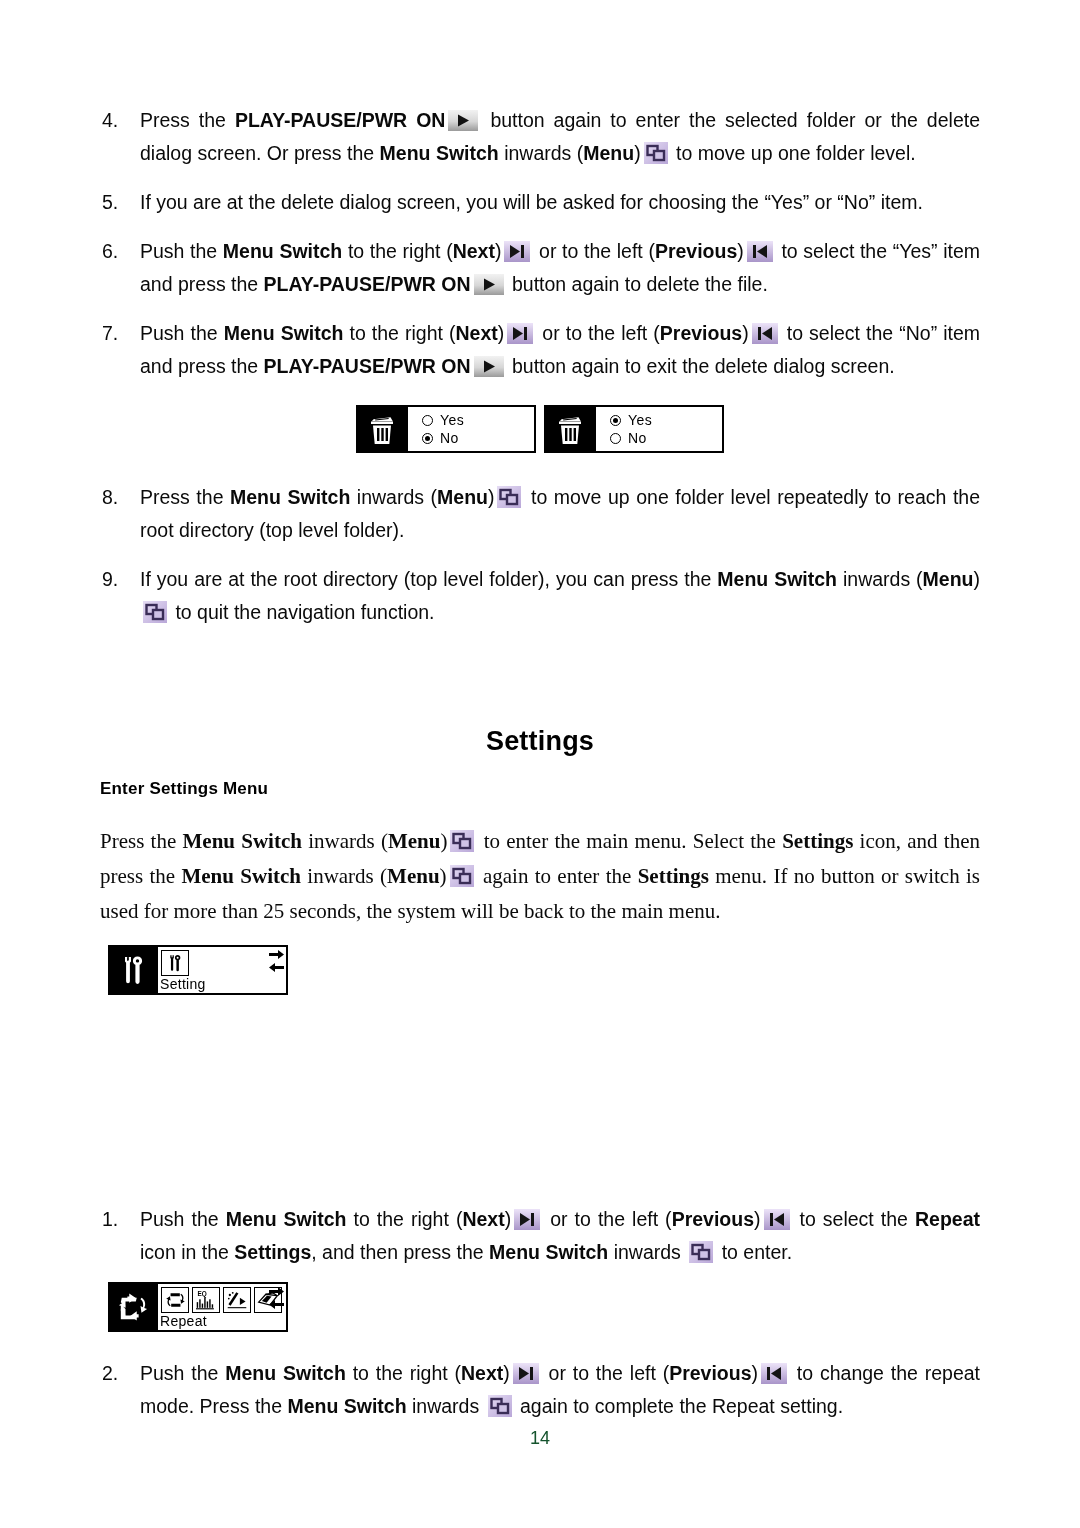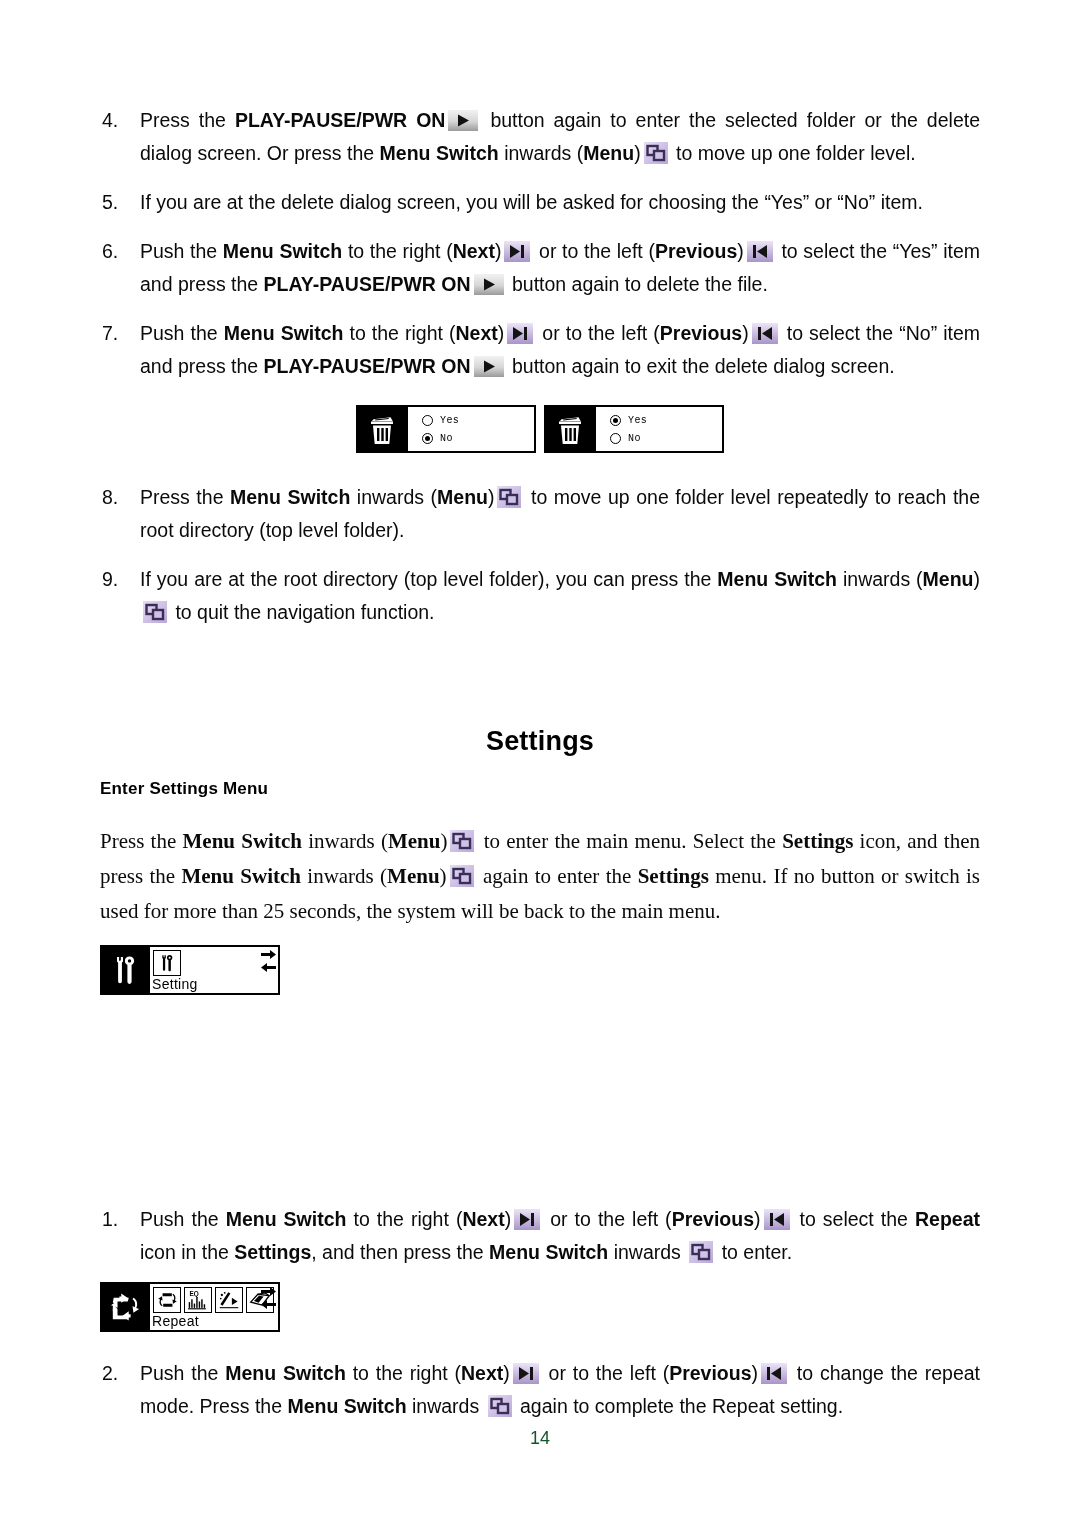--- a/index.html
+++ b/index.html
@@ -103,22 +103,22 @@
     flex: 1 1 auto;
     display: flex;
     flex-direction: column;
     justify-content: center;
     padding-left: 14px;
     gap: 1px;
   }
   .opt {
     display: flex;
     align-items: center;
-    font-family: Liberation Mono, monospace;
-    font-size: 10px;
+    font-family: Liberation Sans, sans-serif;
+    font-size: 14px;
     line-height: 17px;
     letter-spacing: .4px;
   }
   .radio {
     width: 11px;
     height: 11px;
     border: 1.6px solid #000;
     border-radius: 50%;
     margin-right: 7px;
     box-sizing: border-box;
@@ -133,20 +133,21 @@
     margin: -2.5px 0 0 -2.5px;
     background: #000;
     border-radius: 50%;
   }
 
   
   .menu-lcd {
     width: 180px;
     height: 50px;
     position: relative;
+    margin-left: 8px;
   }
   .menu-lcd .sel-cell {
     width: 46px;
     flex: 0 0 46px;
     background: #000;
     display: flex;
     align-items: center;
     justify-content: center;
     border-right: 2px solid #000;
   }

